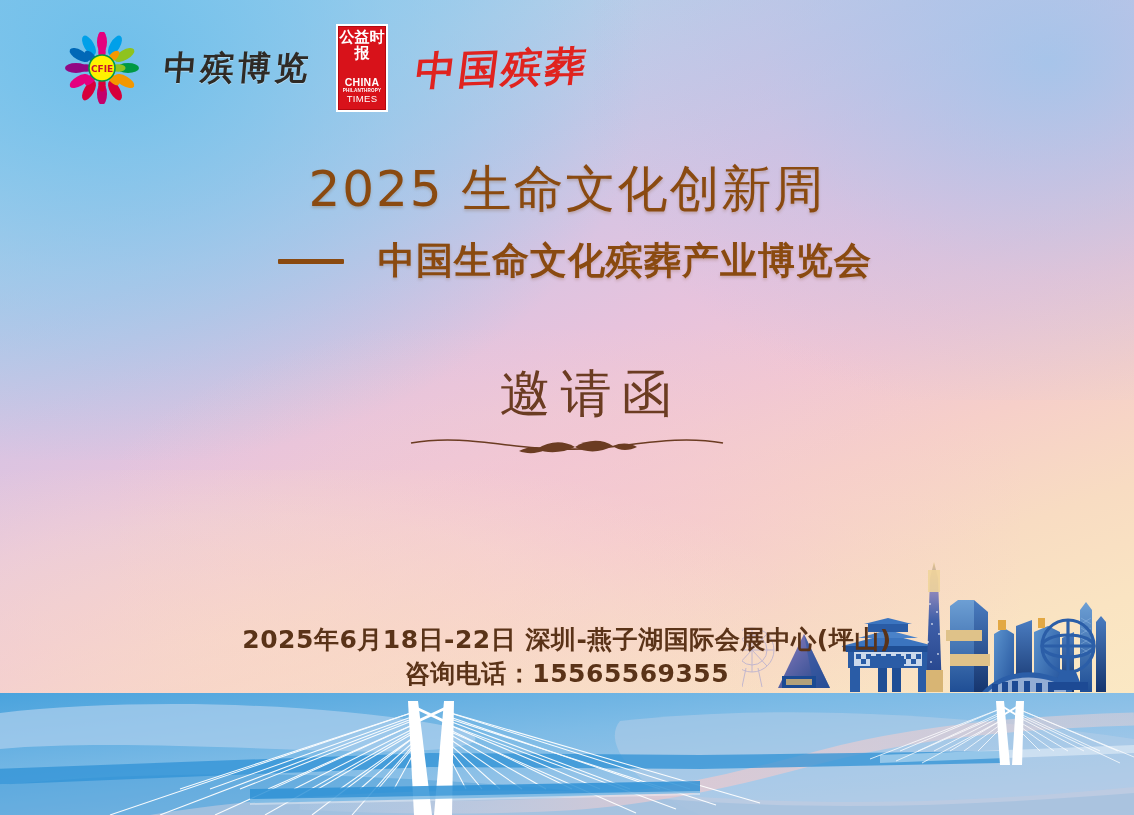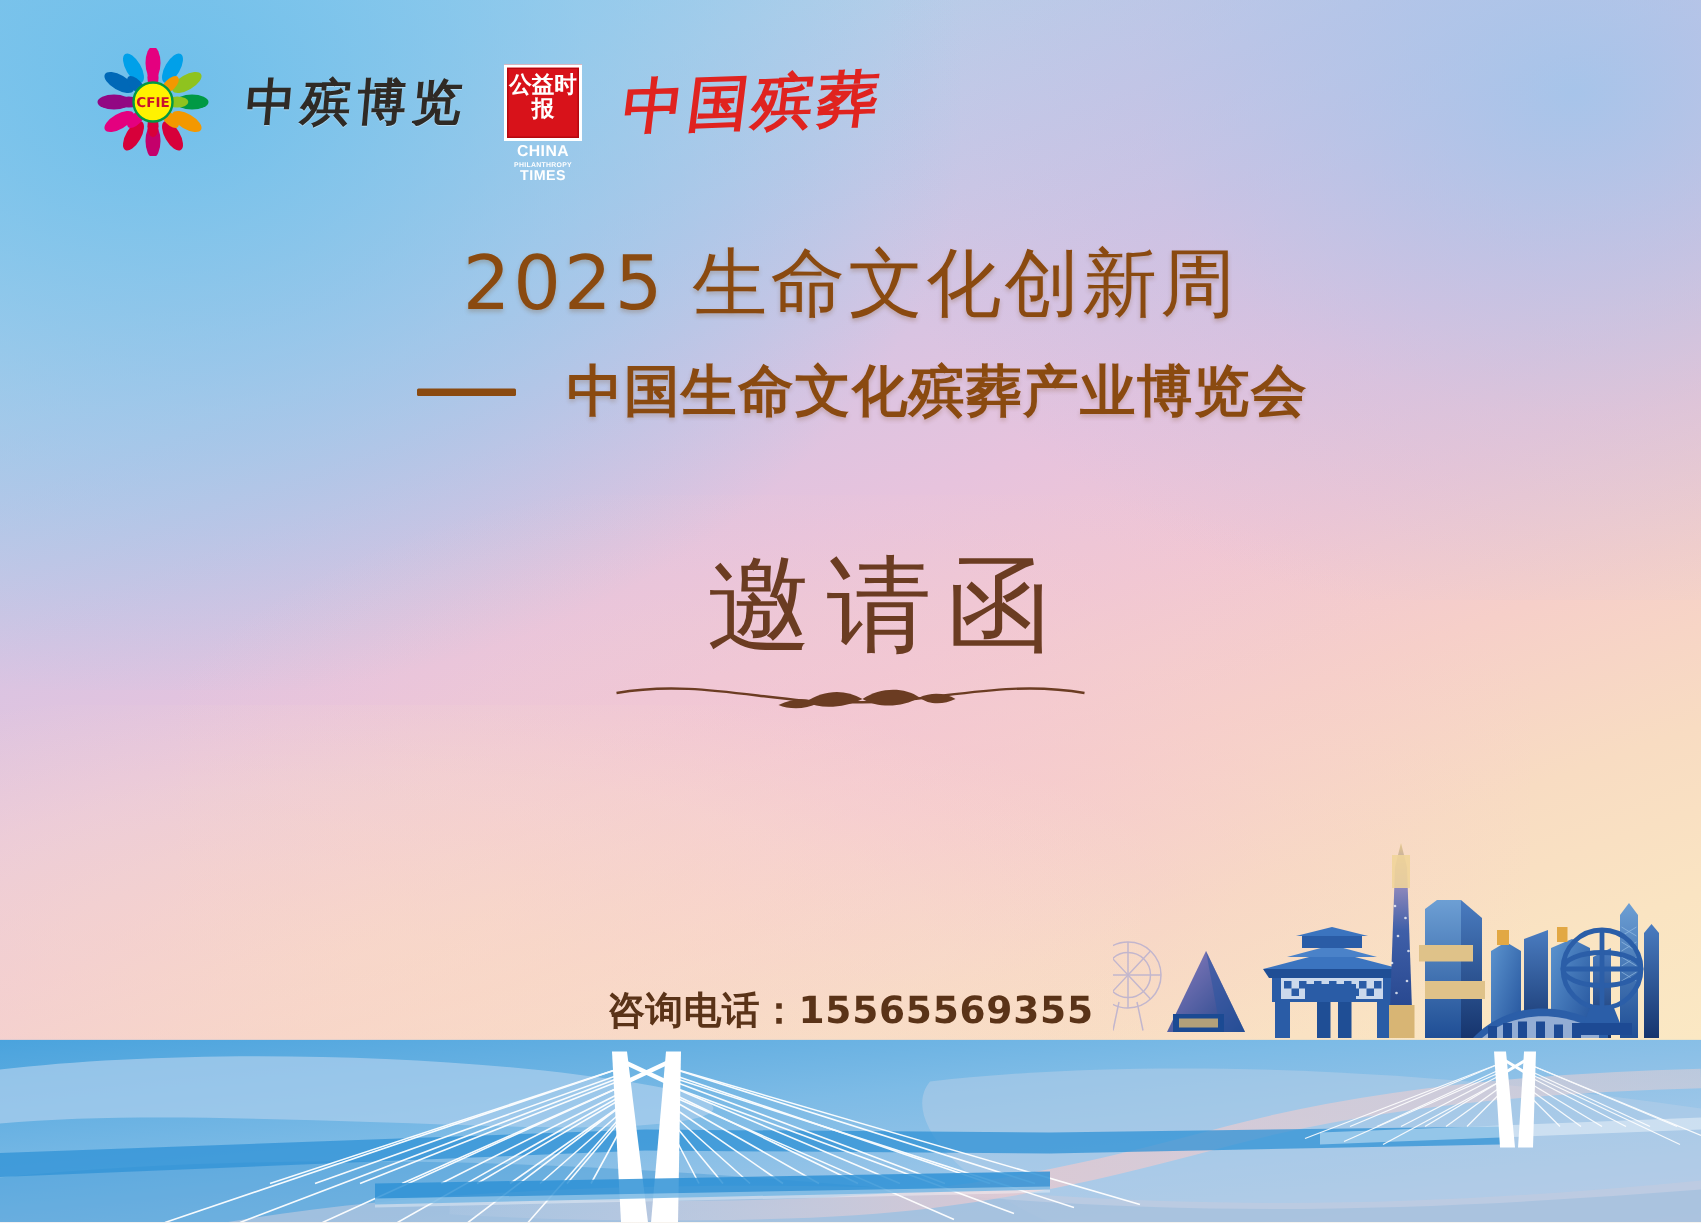--- a/index.html
+++ b/index.html
@@ -39,30 +39,30 @@
   .logo-row{position:absolute;left:64px;top:32px;height:72px;display:flex;align-items:center;gap:24px;}
   .cfie-logo{position:relative;width:76px;height:72px;flex:none;}
   .cfie-logo svg{display:block;}
   .brand-cn{
     font-family:"DejaVu Serif","Liberation Serif",serif;
     font-size:33px;font-weight:700;color:#2f2a25;letter-spacing:4px;
     transform:skewX(-5deg);
     text-shadow:0 1px 0 rgba(255,255,255,.35);
   }
   .cpt-box{
-    width:52px;height:51px;background:#d8121a;border:2px solid #ffffff;
+    width:52px;height:88px;background:#d8121a;border:2px solid #ffffff;
     box-sizing:border-box;display:flex;flex-direction:column;align-items:center;
     justify-content:flex-start;padding-top:3px;flex:none;
     box-shadow:0 0 0 1px #b4080f inset;
   }
   .cpt-cn{color:#fff;font-family:"DejaVu Serif","Liberation Serif",serif;
     font-size:15px;font-weight:700;line-height:16px;letter-spacing:0;text-align:center;}
   .cpt-en1{color:#fff;font-size:10.5px;font-weight:700;line-height:11px;letter-spacing:.3px;margin-top:16px;}
   .cpt-en2{color:#fff;font-size:4.6px;font-weight:700;line-height:6px;letter-spacing:.2px;}
-  .cpt-en3{color:#fff;font-size:9.5px;font-weight:700;line-height:10px;letter-spacing:.3px;}
+  .cpt-en3{color:#fff;font-size:9.5px;font-weight:400;line-height:10px;letter-spacing:.3px;}
   .brand-red{
     font-family:"DejaVu Serif","Liberation Serif",serif;
     font-size:40px;font-weight:700;color:#e0231f;letter-spacing:3px;
     transform:skewX(-9deg) rotate(-2deg);
     margin-left:4px;
   }
 
   
   .title-main{
     position:absolute;left:0;right:0;top:156px;text-align:center;
@@ -78,21 +78,21 @@
   .title-sub{
     font-family:"DejaVu Sans","Liberation Sans",sans-serif;
     font-size:37px;font-weight:700;color:#8a4a10;letter-spacing:1px;
     text-shadow:0 2px 3px rgba(120,70,20,.22);
   }
 
   
   .invite-wrap{position:absolute;left:0;right:0;top:368px;text-align:center;}
   .invite{
     font-family:"DejaVu Serif","Liberation Serif",serif;
-    font-size:70px;font-weight:400;color:#6b3c22;letter-spacing:10px;
+    font-size:51px;font-weight:400;color:#6b3c22;letter-spacing:10px;
     line-height:1;
     padding-left:48px;
   }
   .flourish{margin:8px auto 0;width:320px;height:34px;display:block;}
 
   
   .skyline{position:absolute;right:22px;bottom:123px;width:370px;height:150px;}
   .skyline svg{display:block;}
 
   
@@ -365,20 +365,21 @@
         <ellipse cx="48" cy="32" rx="26" ry="11"></ellipse>
         <line x1="22" y1="32" x2="74" y2="32"></line>
         <line x1="48" y1="6" x2="48" y2="58"></line>
       </g>
       <path d="M40 58 L56 58 L60 68 L36 68 Z" fill="#2b5ea8"></path>
       <rect x="28" y="68" width="40" height="8" fill="#1d4a94"></rect>
     </svg>
   </div>
 
   <div class="info">
+    <div class="info-line1">2025年6月18日-22日 深圳-燕子湖国际会展中心(坪山)</div>
     <div class="info-line2">咨询电话：15565569355</div>
   </div>
 
   <div class="water">
     <svg width="1134" height="122" viewBox="0 0 1134 122" aria-hidden="true">
       <defs>
         <linearGradient id="gWater" x1="0" y1="0" x2="1" y2="1">
           <stop offset="0%" stop-color="#4aa3dd"></stop>
           <stop offset="40%" stop-color="#7dbbe6"></stop>
           <stop offset="70%" stop-color="#9dc6e8"></stop>

